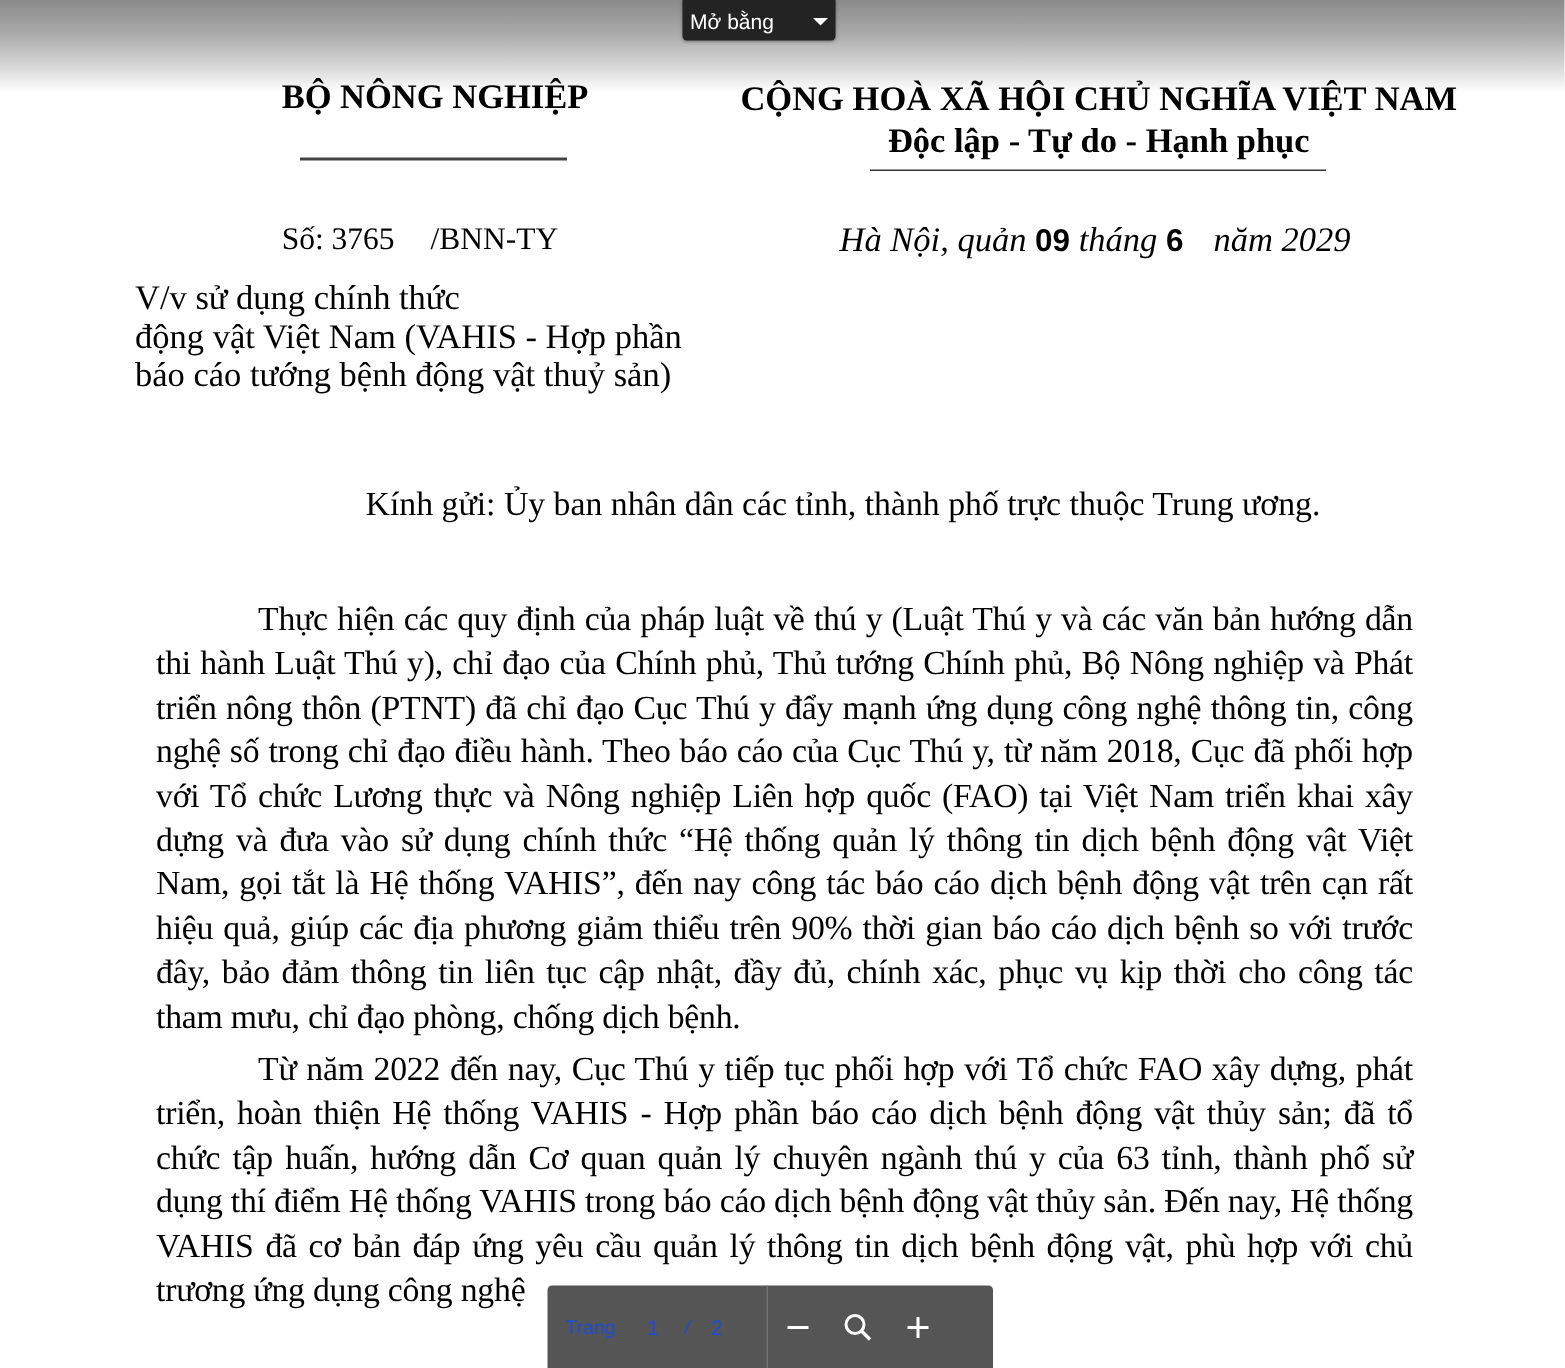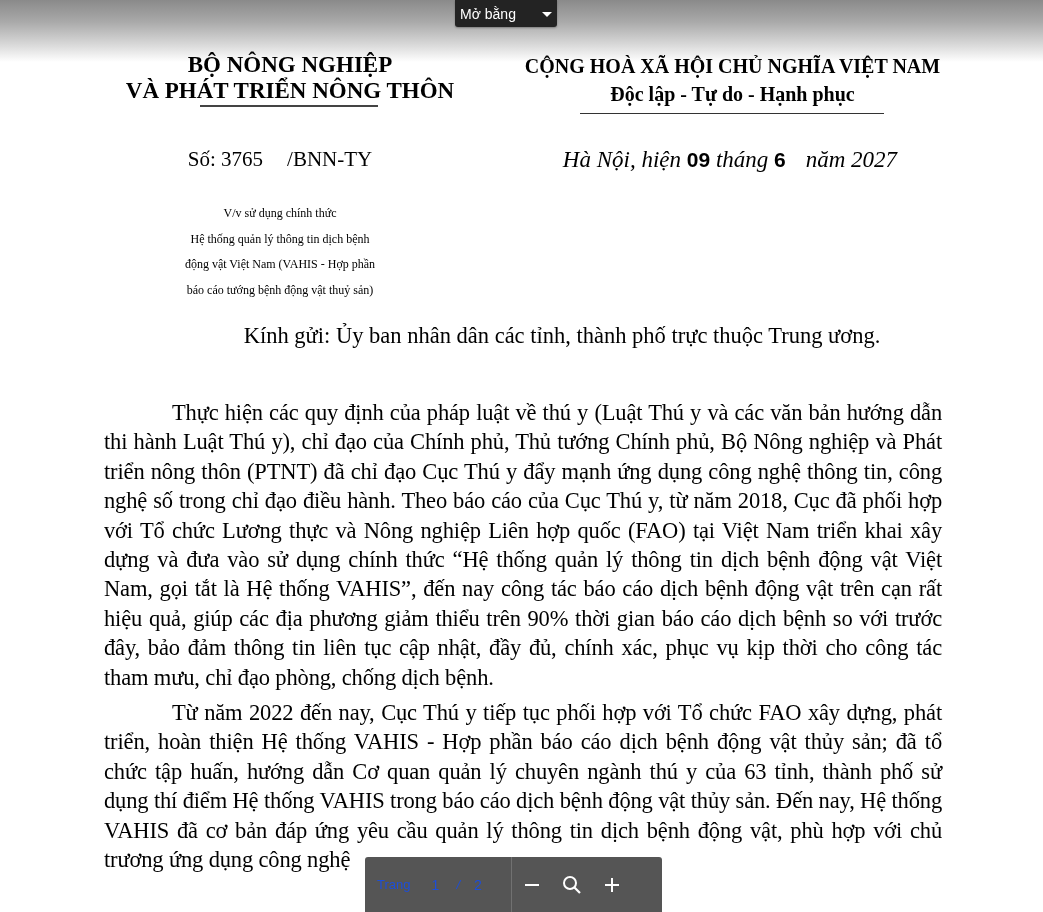--- a/index.html
+++ b/index.html
@@ -25,31 +25,31 @@
     width:0; height:0; border-left:5px solid transparent; border-right:5px solid transparent;
     border-top:5px solid #fff; margin-top:2px;
   }
   .page { position:absolute; left:0; top:0; width:1043px; height:820px; z-index:2; }
   .hdr-left {
     position:absolute; left:100px; top:52px; width:380px; text-align:center;
     font-weight:bold; font-size:23px; line-height:26px;
   }
   .hdr-right {
     position:absolute; left:470px; top:52px; width:525px; text-align:center;
-    font-weight:bold; font-size:20px; line-height:28px;
+    font-weight:bold; font-size:23px; line-height:28px;
   }
   .uline-left { position:absolute; left:200px; top:105px; width:178px; height:2px; background:#444; }
   .uline-right { position:absolute; left:580px; top:113px; width:304px; height:1px; background:#333; }
   .so {
     position:absolute; left:100px; top:146px; width:360px; text-align:center;
     font-size:21px; line-height:26px;font-family:Liberation Serif, serif;
   }
   .vv {
-    position:absolute; left:90px; top:201px; width:380px; text-align:center;
-    font-size:12px; line-height:25.5px;
+    position:absolute; left:90px; top:186px; width:380px; text-align:left;
+    font-size:23px; line-height:25.5px;
   }
   .date {
     position:absolute; left:520px; top:146px; width:420px; text-align:center;
     font-style:italic; font-size:23px; line-height:28px;
   }
   .date .num { font-family:"Liberation Sans", sans-serif; font-style:normal; font-size:21px;font-weight:bold; }
   .kinhgui {
     position:absolute; left:142px; top:322px; width:840px; text-align:center;
     font-size:22.5px; line-height:28px;
   }
@@ -78,43 +78,41 @@
 <div class="top-shade"></div>
 
 <div class="open-with">
   <span>Mở bằng</span>
   <span class="caret"></span>
 </div>
 
 <div class="page">
   <div class="hdr-left">
     <div>BỘ NÔNG NGHIỆP</div>
-    <div>VÀ PHÁT TRIỂN NÔNG THÔN</div>
   </div>
   <div class="uline-left"></div>
 
   <div class="hdr-right">
     <div>CỘNG HOÀ XÃ HỘI CHỦ NGHĨA VIỆT NAM</div>
     <div>Độc lập - Tự do - Hạnh phục</div>
   </div>
   <div class="uline-right"></div>
 
   <div class="so">
     <span>Số: </span><span>3765</span><span style="display:inline-block;width:24px"></span><span>/BNN-TY</span>
   </div>
 
   <div class="vv">
     <div>V/v sử dụng chính thức</div>
-    <div>Hệ thống quản lý thông tin dịch bệnh</div>
     <div>động vật Việt Nam (VAHIS - Hợp phần</div>
     <div>báo cáo tướng bệnh động vật thuỷ sản)</div>
   </div>
 
   <div class="date">
-    <span style="white-space:pre">Hà Nội, hiện </span><span class="num">09</span><span style="white-space:pre"> tháng </span><span class="num">6</span><span style="display:inline-block;width:20px"></span><span>năm 2027</span>
+    <span style="white-space:pre">Hà Nội, quản </span><span class="num">09</span><span style="white-space:pre"> tháng </span><span class="num">6</span><span style="display:inline-block;width:20px"></span><span>năm 2029</span>
   </div>
 
   <div class="kinhgui">Kính gửi: Ủy ban nhân dân các tỉnh, thành phố trực thuộc Trung ương.</div>
 
   <div class="body-text">
     <p>Thực hiện các quy định của pháp luật về thú y (Luật Thú y và các văn bản hướng dẫn thi hành Luật Thú y), chỉ đạo của Chính phủ, Thủ tướng Chính phủ, Bộ Nông nghiệp và Phát triển nông thôn (PTNT) đã chỉ đạo Cục Thú y đẩy mạnh ứng dụng công nghệ thông tin, công nghệ số trong chỉ đạo điều hành. Theo báo cáo của Cục Thú y, từ năm 2018, Cục đã phối hợp với Tổ chức Lương thực và Nông nghiệp Liên hợp quốc (FAO) tại Việt Nam triển khai xây dựng và đưa vào sử dụng chính thức “Hệ thống quản lý thông tin dịch bệnh động vật Việt Nam, gọi tắt là Hệ thống VAHIS”, đến nay công tác báo cáo dịch bệnh động vật trên cạn rất hiệu quả, giúp các địa phương giảm thiểu trên 90% thời gian báo cáo dịch bệnh so với trước đây, bảo đảm thông tin liên tục cập nhật, đầy đủ, chính xác, phục vụ kịp thời cho công tác tham mưu, chỉ đạo phòng, chống dịch bệnh.</p>
     <p>Từ năm 2022 đến nay, Cục Thú y tiếp tục phối hợp với Tổ chức FAO xây dựng, phát triển, hoàn thiện Hệ thống VAHIS - Hợp phần báo cáo dịch bệnh động vật thủy sản; đã tổ chức tập huấn, hướng dẫn Cơ quan quản lý chuyên ngành thú y của 63 tỉnh, thành phố sử dụng thí điểm Hệ thống VAHIS trong báo cáo dịch bệnh động vật thủy sản. Đến nay, Hệ thống VAHIS đã cơ bản đáp ứng yêu cầu quản lý thông tin dịch bệnh động vật, phù hợp với chủ trương ứng dụng công nghệ</p>
   </div>
 </div>
 

